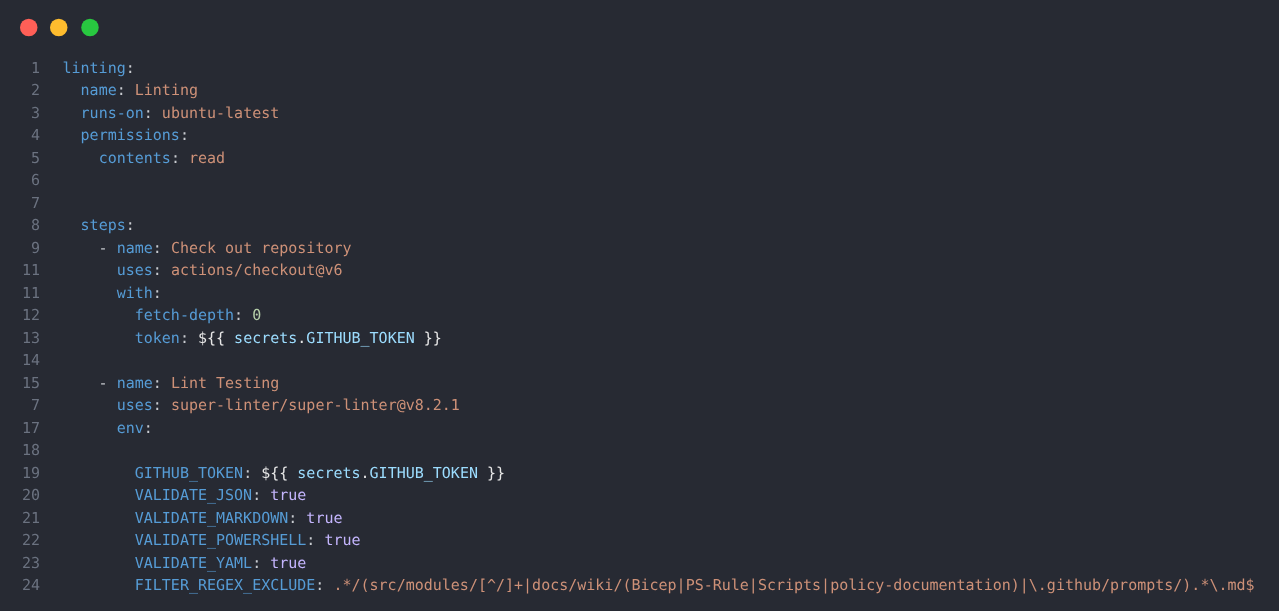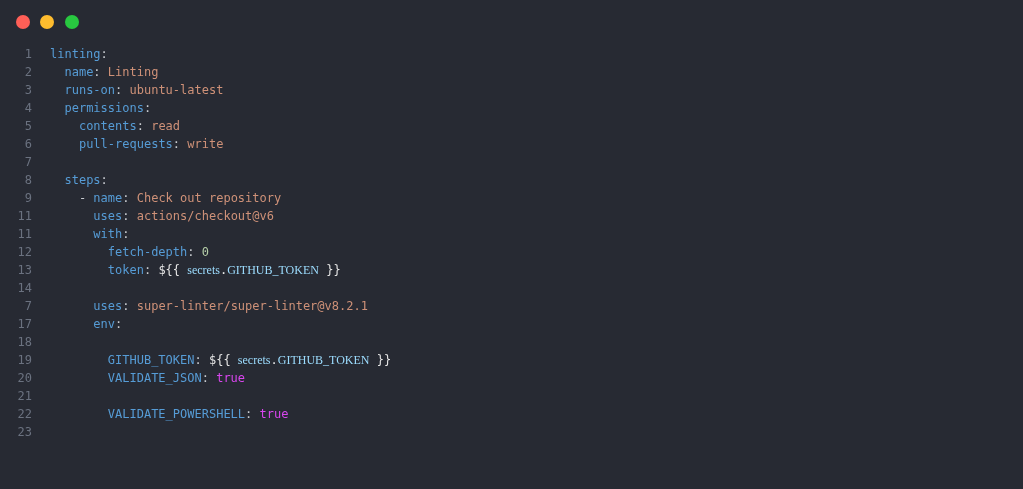--- a/index.html
+++ b/index.html
@@ -58,51 +58,53 @@
     color: #6b7280;
   }
   .src {
     position: absolute;
     left: 50px;
     color: #c9ccd1;
   }
   .tok-key { color: #569cd6; }
   .tok-str { color: #ce9178; }
   .tok-num { color: #b5cea8; }
-  .tok-bool { color: #d946ef; }
+  .tok-bool { color: #c4b5fd; }
   .tok-punct { color: #c9ccd1; }
-  .tok-var { color: #9cdcfe; font-family: Liberation Serif, serif; }
+  .tok-var { color: #9cdcfe; }
   .tok-expr { color: #e6e6e6; }
 </style>
 </head>
 <body>
 
 <div class="window">
   <div class="titlebar">
     <span class="dot close" style="background: rgb(255, 95, 87);"></span>
     <span class="dot minimize" style="background: rgb(254, 188, 46);"></span>
     <span class="dot maximize" style="background: rgb(40, 200, 64);"></span>
   </div>
   <div class="code" id="code">
       <div class="line"><span class="ln">1</span><span class="src"><span class="tok-key">linting</span><span class="tok-punct">:</span></span></div>
       <div class="line"><span class="ln">2</span><span class="src"><span class="tok-punct">  </span><span class="tok-key">name</span><span class="tok-punct">: </span><span class="tok-str">Linting</span></span></div>
       <div class="line"><span class="ln">3</span><span class="src"><span class="tok-punct">  </span><span class="tok-key">runs-on</span><span class="tok-punct">: </span><span class="tok-str">ubuntu-latest</span></span></div>
       <div class="line"><span class="ln">4</span><span class="src"><span class="tok-punct">  </span><span class="tok-key">permissions</span><span class="tok-punct">:</span></span></div>
       <div class="line"><span class="ln">5</span><span class="src"><span class="tok-punct">    </span><span class="tok-key">contents</span><span class="tok-punct">: </span><span class="tok-str">read</span></span></div>
-      <div class="line"><span class="ln">6</span><span class="src"><span class="tok-punct">    </span><span class="tok-key">pull-requests</span><span class="tok-punct">: </span><span class="tok-str">write</span></span></div>
+      <div class="line"><span class="ln">6</span></div>
       <div class="line"><span class="ln">7</span><span class="src"></span></div>
       <div class="line"><span class="ln">8</span><span class="src"><span class="tok-punct">  </span><span class="tok-key">steps</span><span class="tok-punct">:</span></span></div>
       <div class="line"><span class="ln">9</span><span class="src"><span class="tok-punct">    - </span><span class="tok-key">name</span><span class="tok-punct">: </span><span class="tok-str">Check out repository</span></span></div>
       <div class="line"><span class="ln">11</span><span class="src"><span class="tok-punct">      </span><span class="tok-key">uses</span><span class="tok-punct">: </span><span class="tok-str">actions/checkout@v6</span></span></div>
       <div class="line"><span class="ln">11</span><span class="src"><span class="tok-punct">      </span><span class="tok-key">with</span><span class="tok-punct">:</span></span></div>
       <div class="line"><span class="ln">12</span><span class="src"><span class="tok-punct">        </span><span class="tok-key">fetch-depth</span><span class="tok-punct">: </span><span class="tok-num">0</span></span></div>
       <div class="line"><span class="ln">13</span><span class="src"><span class="tok-punct">        </span><span class="tok-key">token</span><span class="tok-punct">: </span><span class="tok-expr">${{ </span><span class="tok-var">secrets</span><span class="tok-expr">.</span><span class="tok-var">GITHUB_TOKEN</span><span class="tok-expr"> }}</span></span></div>
       <div class="line"><span class="ln">14</span><span class="src"></span></div>
+      <div class="line"><span class="ln">15</span><span class="src"><span class="tok-punct">    - </span><span class="tok-key">name</span><span class="tok-punct">: </span><span class="tok-str">Lint Testing</span></span></div>
       <div class="line"><span class="ln">7</span><span class="src"><span class="tok-punct">      </span><span class="tok-key">uses</span><span class="tok-punct">: </span><span class="tok-str">super-linter/super-linter@v8.2.1</span></span></div>
       <div class="line"><span class="ln">17</span><span class="src"><span class="tok-punct">      </span><span class="tok-key">env</span><span class="tok-punct">:</span></span></div>
       <div class="line"><span class="ln">18</span></div>
       <div class="line"><span class="ln">19</span><span class="src"><span class="tok-punct">        </span><span class="tok-key">GITHUB_TOKEN</span><span class="tok-punct">: </span><span class="tok-expr">${{ </span><span class="tok-var">secrets</span><span class="tok-expr">.</span><span class="tok-var">GITHUB_TOKEN</span><span class="tok-expr"> }}</span></span></div>
       <div class="line"><span class="ln">20</span><span class="src"><span class="tok-punct">        </span><span class="tok-key">VALIDATE_JSON</span><span class="tok-punct">: </span><span class="tok-bool">true</span></span></div>
-      <div class="line"><span class="ln">21</span></div>
+      <div class="line"><span class="ln">21</span><span class="src"><span class="tok-punct">        </span><span class="tok-key">VALIDATE_MARKDOWN</span><span class="tok-punct">: </span><span class="tok-bool">true</span></span></div>
       <div class="line"><span class="ln">22</span><span class="src"><span class="tok-punct">        </span><span class="tok-key">VALIDATE_POWERSHELL</span><span class="tok-punct">: </span><span class="tok-bool">true</span></span></div>
-      <div class="line"><span class="ln">23</span></div>
+      <div class="line"><span class="ln">23</span><span class="src"><span class="tok-punct">        </span><span class="tok-key">VALIDATE_YAML</span><span class="tok-punct">: </span><span class="tok-bool">true</span></span></div>
+      <div class="line"><span class="ln">24</span><span class="src"><span class="tok-punct">        </span><span class="tok-key">FILTER_REGEX_EXCLUDE</span><span class="tok-punct">: </span><span class="tok-str">.*/(src/modules/[^/]+|docs/wiki/(Bicep|PS-Rule|Scripts|policy-documentation)|\.github/prompts/).*\.md$</span></span></div>
     </div>
 </div>
 
 </body></html>

